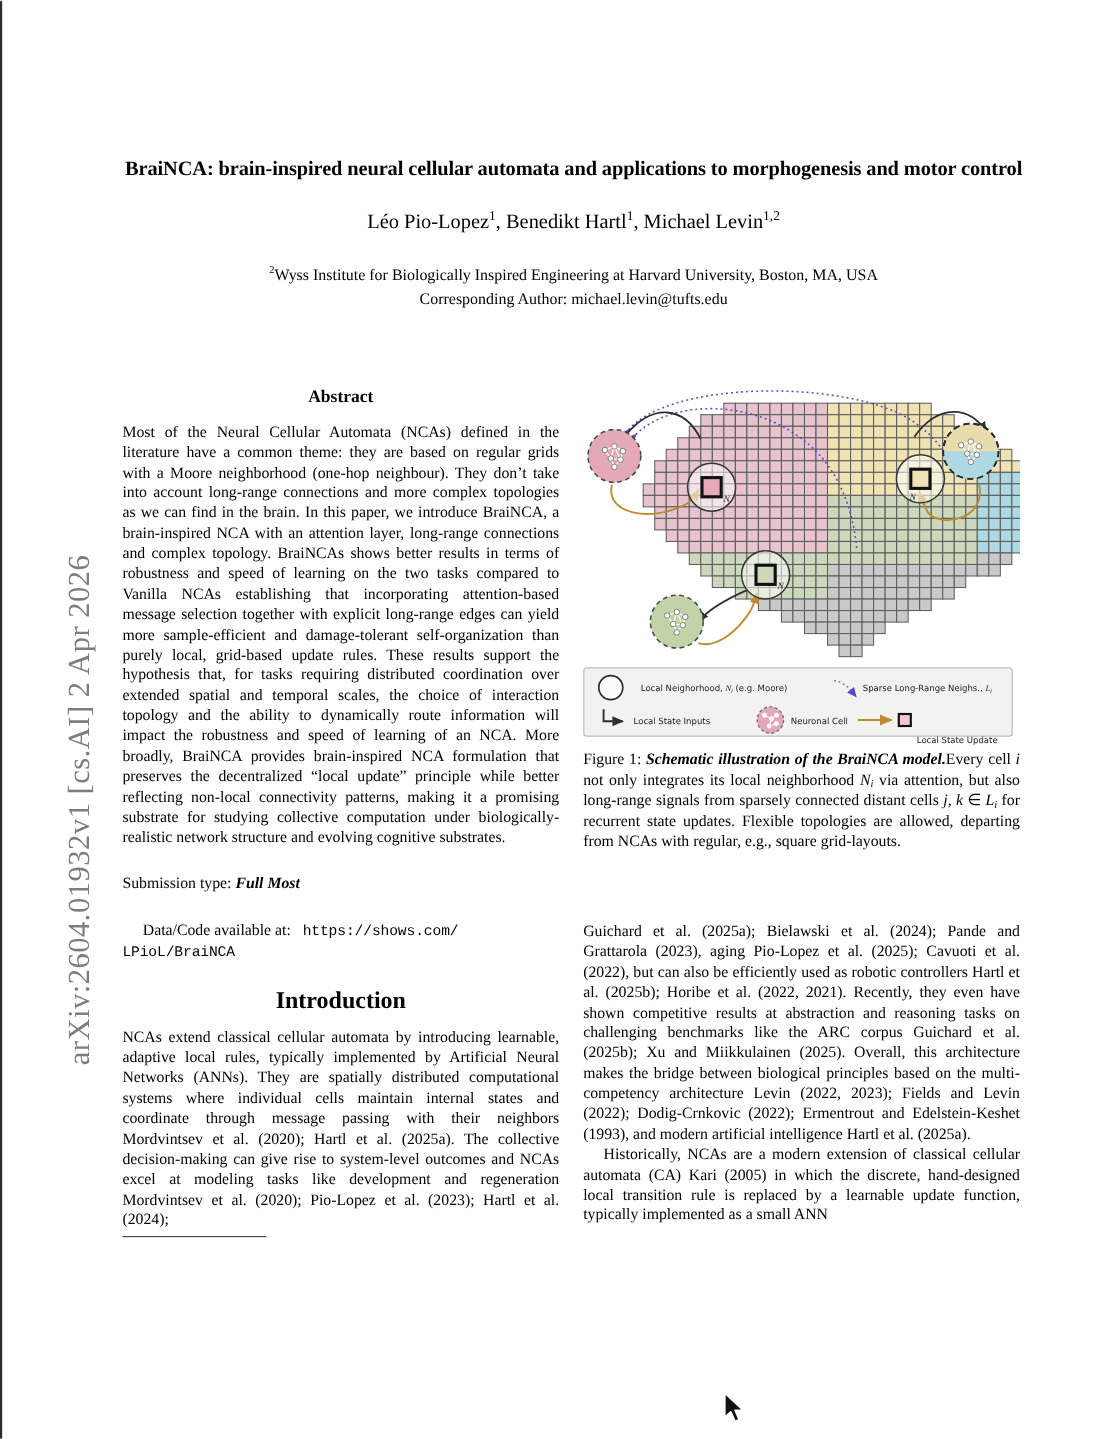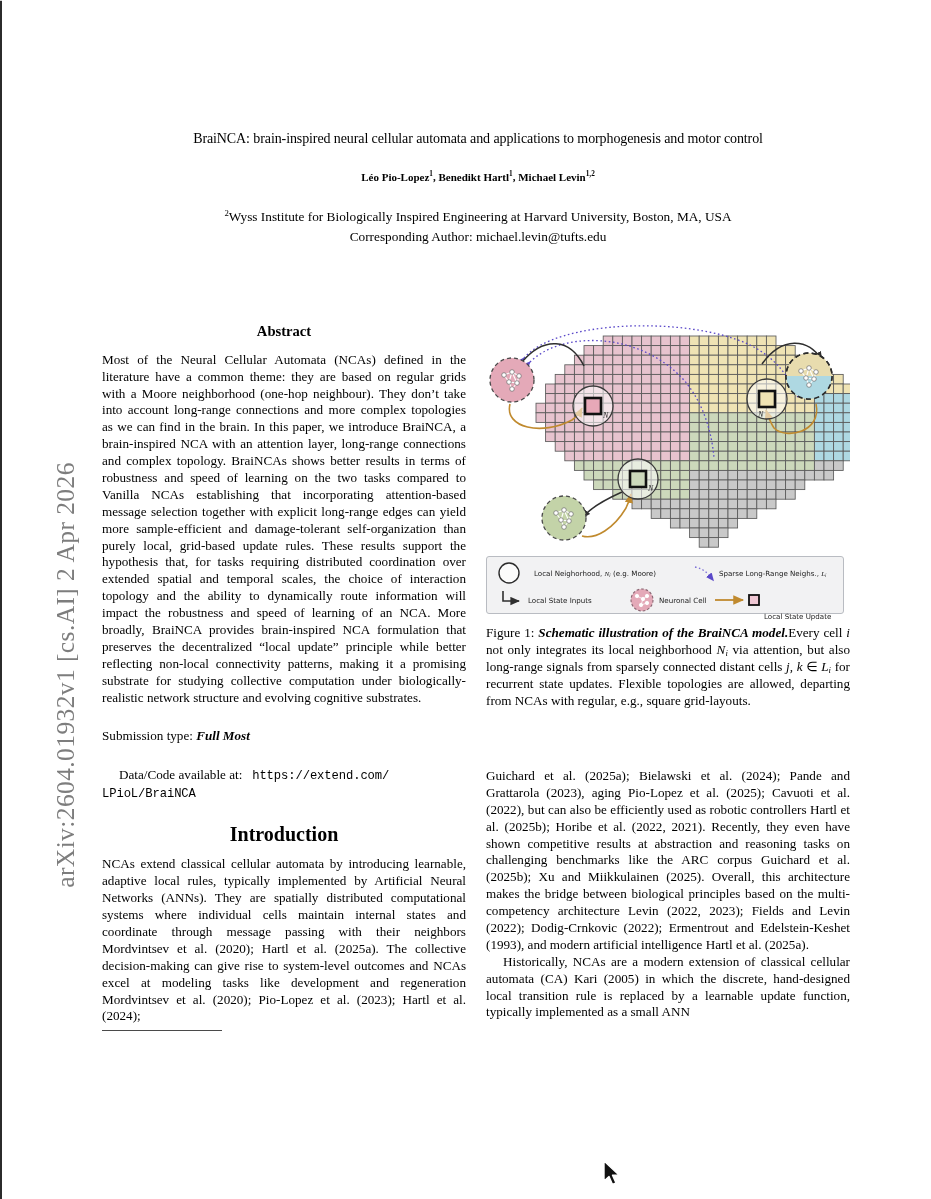--- a/index.html
+++ b/index.html
@@ -29,24 +29,24 @@
     font-size:25.5px;
     letter-spacing:0.4px;
     color:#7d7d7d;
     text-align:center;
     white-space:nowrap;
   }
 
   
   .paper-head{position:absolute;left:96px;top:130px;width:760px;text-align:center;}
   .paper-title{
-    font-size:14px;font-weight:normal;line-height:1.30;
+    font-size:17px;font-weight:bold;line-height:1.30;
     letter-spacing:-0.1px;
   }
-  .paper-authors{margin-top:22px;font-size:11px;line-height:1.35;font-weight:bold;}
+  .paper-authors{margin-top:22px;font-size:17px;line-height:1.35;}
   .paper-affils{margin-top:22px;font-size:13.3px;line-height:1.52;}
   sup{font-size:0.66em;vertical-align:super;line-height:0;}
 
   
   .col{position:absolute;width:364px;text-align:justify;font-size:13.15px;line-height:1.285;}
   .col-left{left:100px;top:322px;}
 
   .sec-head{
     text-align:center;font-weight:bold;font-size:14.6px;
     margin:0 0 11px 0;
@@ -118,21 +118,21 @@
   <div class="col col-left">
     <div class="sec-head">Abstract</div>
     <p>Most of the Neural Cellular Automata (NCAs) defined in the literature have a common theme: they are based on regular grids with a Moore neighborhood (one-hop neighbour). They don’t take into account long-range connections and more complex topologies as we can find in the brain. In this paper, we introduce BraiNCA, a brain-inspired NCA with an attention layer, long-range connections and complex topology. BraiNCAs shows better results in terms of robustness and speed of learning on the two tasks compared to Vanilla NCAs establishing that incorporating attention-based message selection together with explicit long-range edges can yield more sample-efficient and damage-tolerant self-organization than purely local, grid-based update rules. These results support the hypothesis that, for tasks requiring distributed coordination over extended spatial and temporal scales, the choice of interaction topology and the ability to dynamically route information will impact the robustness and speed of learning of an NCA. More broadly, BraiNCA provides brain-inspired NCA formulation that preserves the decentralized “local update” principle while better reflecting non-local connectivity patterns, making it a promising substrate for studying collective computation under biologically-realistic network structure and evolving cognitive substrates.</p>
 
     <div class="gap"></div>
     <div class="gap"></div>
     <p><span>Submission type:</span> <span class="b">Full Most</span></p>
 
     <div class="gap"></div>
     <div class="gap"></div>
-    <p class="indent"><span>Data/Code available at:</span> &nbsp;&nbsp;<span class="mono">https://extend.com/</span><br><span class="mono">LPioL/BraiNCA</span></p>
+    <p class="indent"><span>Data/Code available at:</span> &nbsp;&nbsp;<span class="mono">https://shows.com/</span><br><span class="mono">LPioL/BraiNCA</span></p>
 
     <div class="sec-head intro">Introduction</div>
     <p>NCAs extend classical cellular automata by introducing learnable, adaptive local rules, typically implemented by Artificial Neural Networks (ANNs). They are spatially distributed computational systems where individual cells maintain internal states and coordinate through message passing with their neighbors Mordvintsev et al. (2020); Hartl et al. (2025a). The collective decision-making can give rise to system-level outcomes and NCAs excel at modeling tasks like development and regeneration Mordvintsev et al. (2020); Pio-Lopez et al. (2023); Hartl et al. (2024);</p>
   </div>
 
   <div class="footnote">
     <div class="footnote-rule"></div>
   </div>
 
   <div class="figure">

